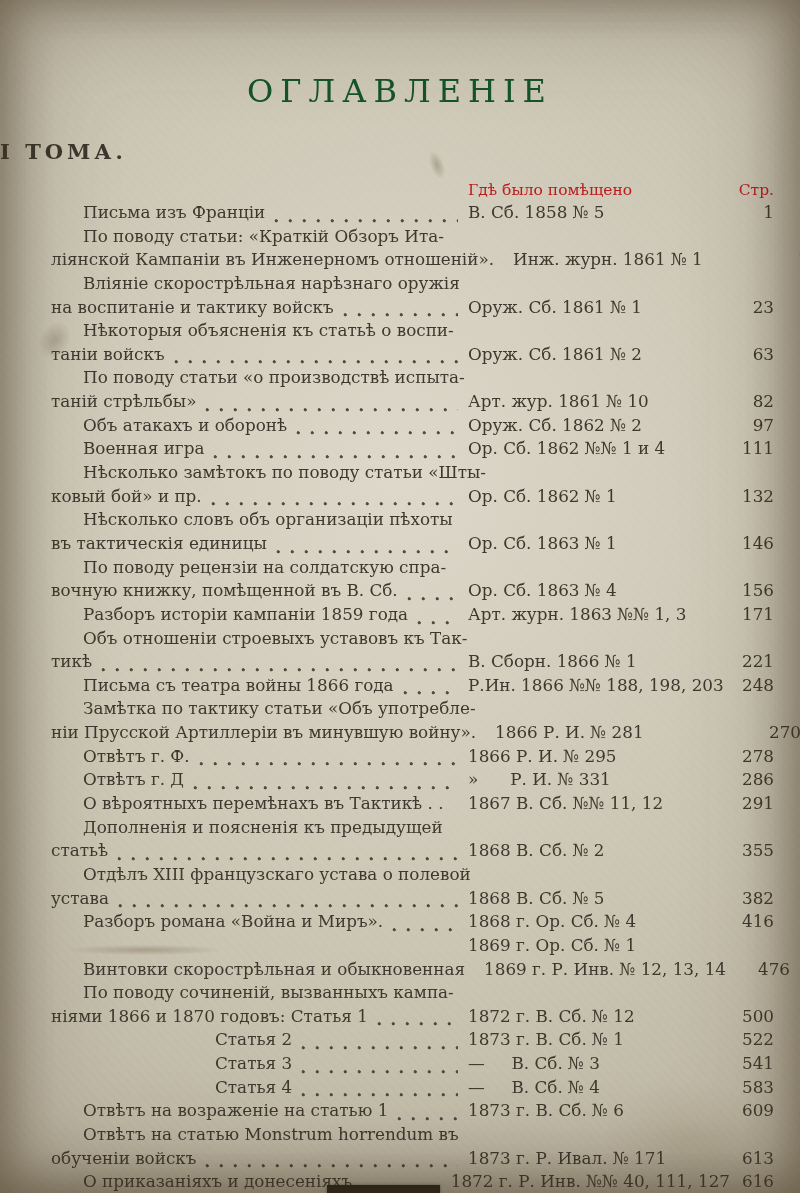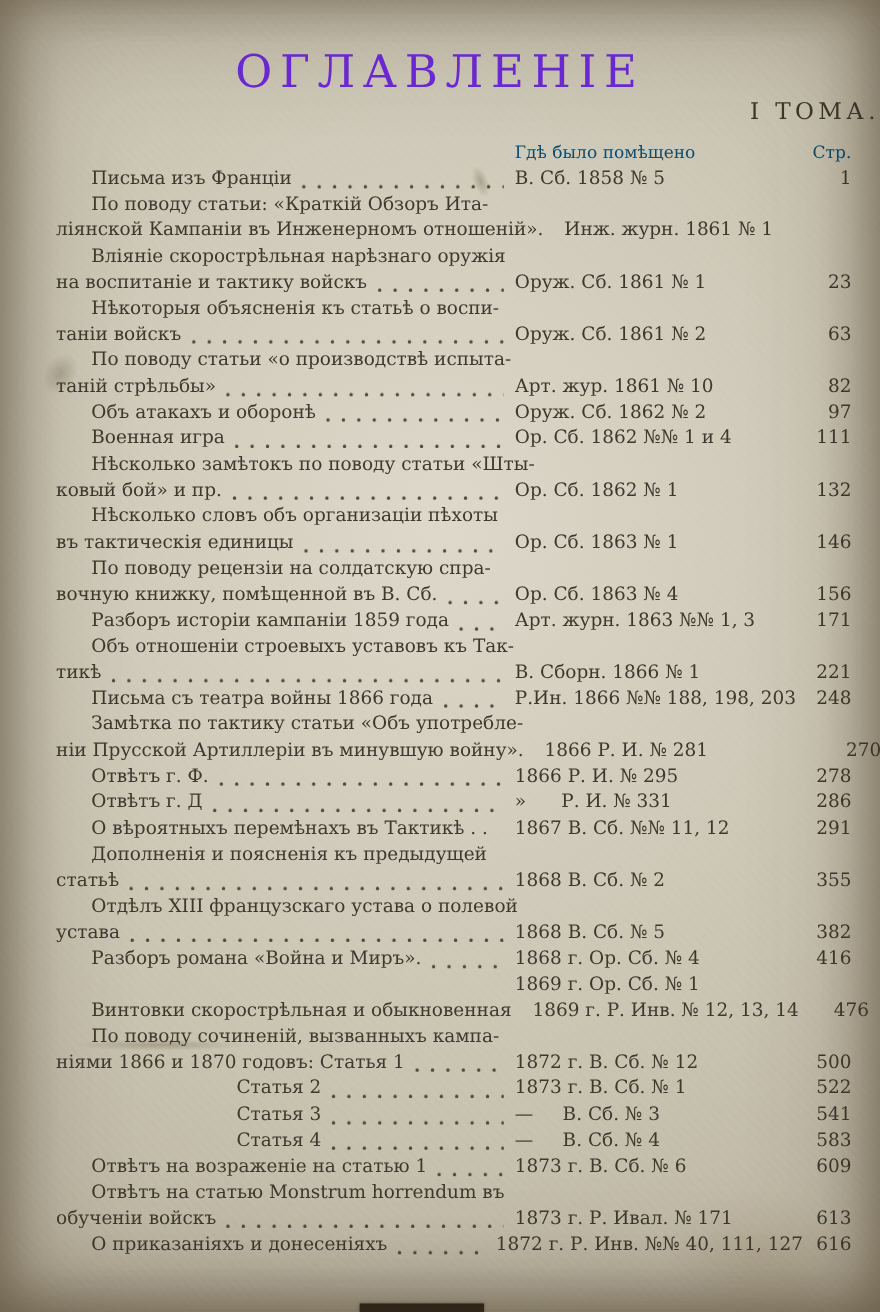--- a/index.html
+++ b/index.html
@@ -13,24 +13,24 @@
     position:relative;
   }
   .vignette{position:absolute;inset:0;pointer-events:none;z-index:5;
     box-shadow:inset 0 0 110px rgba(68,56,34,.42), inset 0 -18px 50px rgba(60,48,28,.25), inset 14px 0 40px rgba(70,58,36,.18), inset -14px 0 40px rgba(70,58,36,.18);}
   .stain{position:absolute;pointer-events:none;z-index:1;}
   .stain.s1{left:40px;top:320px;width:30px;height:40px;background:radial-gradient(ellipse,rgba(90,75,50,.28),rgba(90,75,50,0) 70%);transform:rotate(30deg);}
   .stain.s2{left:70px;top:945px;width:150px;height:10px;background:radial-gradient(ellipse,rgba(110,95,65,.35),rgba(110,95,65,0) 75%);}
   .stain.s3{left:600px;top:1080px;width:180px;height:120px;background:radial-gradient(ellipse,rgba(120,100,65,.14),rgba(120,100,65,0) 70%);}
   .stain.s4{left:430px;top:150px;width:14px;height:30px;background:radial-gradient(ellipse,rgba(80,68,45,.3),rgba(80,68,45,0) 70%);transform:rotate(-20deg);}
 
-  .title{margin-top:41px;text-align:center;font-size:41px;letter-spacing:7px;color:#6d28d9;}
-  .subtitle{text-align:right;font-size:21px;letter-spacing:4px;color:#3c362c;}
-
-  .colhead{display:flex;align-items:baseline;margin-top:17px;padding:0 26px 0 20px;font-size:15.5px;color:#0c4a6e;}
+  .title{margin-top:72px;text-align:center;font-size:32px;letter-spacing:7px;color:#14532d;}
+  .subtitle{margin-top:29px;text-align:left;font-size:21px;letter-spacing:4px;color:#3c362c;font-weight:bold;}
+
+  .colhead{display:flex;align-items:baseline;margin-top:17px;padding:0 26px 0 20px;font-size:15.5px;color:#b91c1c;}
   .colhead .spacer{flex:1 1 auto;}
   .colhead .where{flex:0 0 262px;padding-left:12px;white-space:nowrap;}
   .colhead .pg{flex:0 0 44px;text-align:right;}
 
   #toc{margin-top:3px;position:relative;z-index:2;margin-left:31px;}
   .line{display:flex;align-items:baseline;height:23.65px;padding:0 26px 0 20px;font-size:16.8px;white-space:nowrap;}
   .line .text{white-space:pre;}
   .line.i1 .text{padding-left:32px;}
   .line.i2 .text{padding-left:164px;}
   .leader{flex:1 1 auto;min-width:0;height:6px;margin:0 10px 2px 9px;align-self:flex-end;

